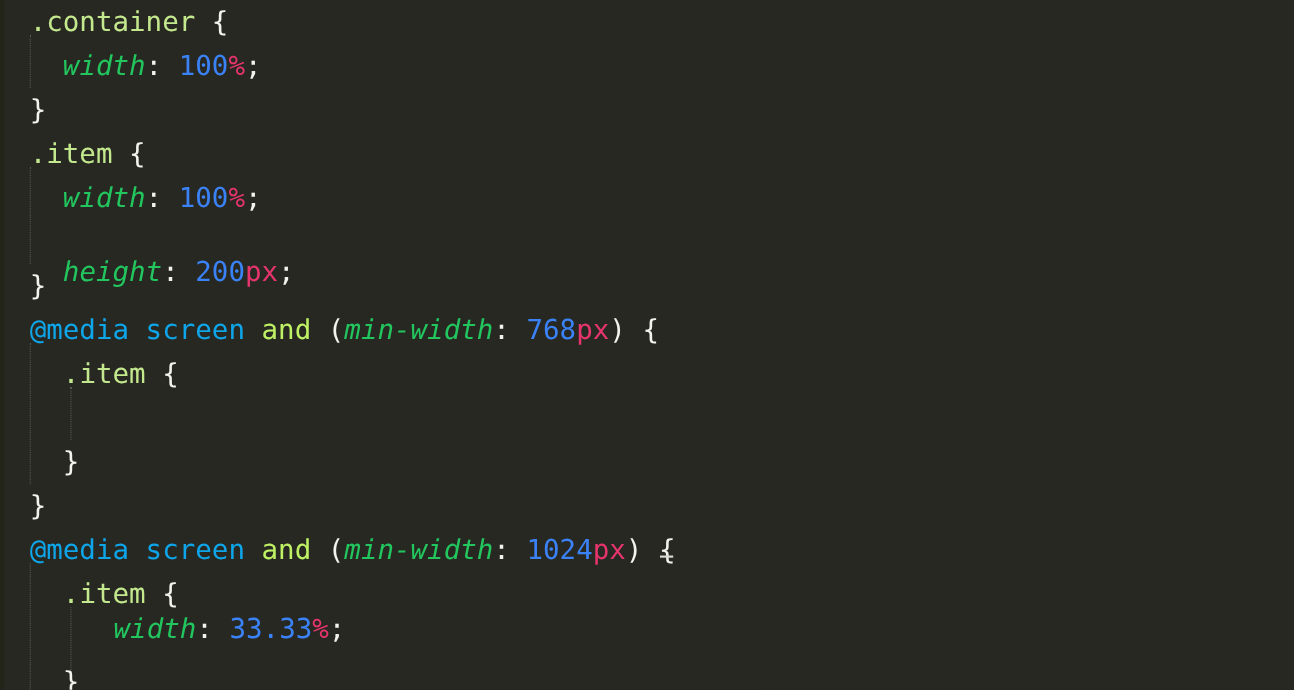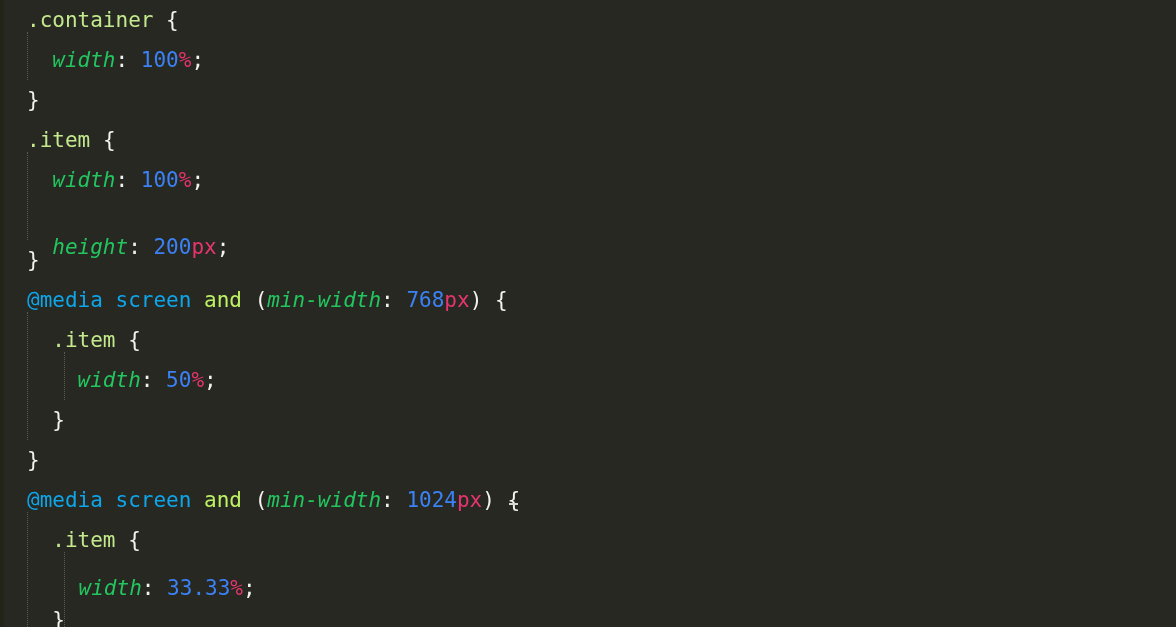--- a/index.html
+++ b/index.html
@@ -49,21 +49,21 @@
     pointer-events: none;
   }
 
   
   .code-line {
     position: absolute;
     left: 0;
     height: 40px;
     line-height: 40px;
     white-space: pre;
-    font-size: 21px;
+    font-size: 25px;
     letter-spacing: 0px;
     z-index: 2;
     font-family: "DejaVu Sans Mono", "Liberation Mono", monospace;
   }
 
   
   .t-sel      { color: #c3e88d; }                       
   .t-prop     { color: #22c55e; font-style: italic; }   
   .t-num      { color: #3b82f6; }                       
   .t-unit     { color: #e6356e; }                       
@@ -103,22 +103,21 @@
       <div class="indent-guide" style="left: 64px; top: 552px; height: 75px;"></div>
       <div class="code-line" style="top: 0px; padding-left: 27px;"><span class="t-sel">.container</span><span class="t-plain"> </span><span class="t-punc">{</span></div>
       <div class="code-line" style="top: 40px; padding-left: 27px;"><span class="t-plain">  </span><span class="t-prop">width</span><span class="t-punc">:</span><span class="t-plain"> </span><span class="t-num">100</span><span class="t-unit">%</span><span class="t-punc">;</span></div>
       <div class="code-line" style="top: 80px; padding-left: 27px;"><span class="t-punc">}</span></div>
       <div class="code-line" style="top: 120px; padding-left: 27px;"><span class="t-sel">.item</span><span class="t-plain"> </span><span class="t-punc">{</span></div>
       <div class="code-line" style="top: 160px; padding-left: 27px;"><span class="t-plain">  </span><span class="t-prop">width</span><span class="t-punc">:</span><span class="t-plain"> </span><span class="t-num">100</span><span class="t-unit">%</span><span class="t-punc">;</span></div>
       <div class="code-line" style="top: 200px; padding-left: 27px; margin-top: 27px;"><span class="t-plain">  </span><span class="t-prop">height</span><span class="t-punc">:</span><span class="t-plain"> </span><span class="t-num">200</span><span class="t-unit">px</span><span class="t-punc">;</span></div>
       <div class="code-line" style="top: 240px; padding-left: 27px;"><span class="t-punc">}</span></div>
       <div class="code-line" style="top: 280px; padding-left: 27px;"><span class="t-atrule">@media</span><span class="t-plain"> </span><span class="t-media">screen</span><span class="t-plain"> </span><span class="t-kw">and</span><span class="t-plain"> </span><span class="t-punc">(</span><span class="t-prop">min-width</span><span class="t-punc">:</span><span class="t-plain"> </span><span class="t-num">768</span><span class="t-unit">px</span><span class="t-punc">)</span><span class="t-plain"> </span><span class="t-punc">{</span></div>
       <div class="code-line" style="top: 320px; padding-left: 27px;"><span class="t-plain">  </span><span class="t-sel">.item</span><span class="t-plain"> </span><span class="t-punc">{</span></div>
-      <div class="code-line" style="top: 360px; padding-left: 27px;"><span class="t-plain">    </span><span class="t-prop">width</span><span class="t-punc">:</span><span class="t-plain"> </span><span class="t-num">50</span><span class="t-unit">%</span><span class="t-punc">;</span></div>
       <div class="code-line" style="top: 400px; padding-left: 27px;"><span class="t-plain">  </span><span class="t-punc">}</span></div>
       <div class="code-line" style="top: 440px; padding-left: 27px;"><span class="t-punc">}</span></div>
       <div class="code-line" style="top: 480px; padding-left: 27px;"><span class="t-atrule">@media</span><span class="t-plain"> </span><span class="t-media">screen</span><span class="t-plain"> </span><span class="t-kw">and</span><span class="t-plain"> </span><span class="t-punc">(</span><span class="t-prop">min-width</span><span class="t-punc">:</span><span class="t-plain"> </span><span class="t-num">1024</span><span class="t-unit">px</span><span class="t-punc">)</span><span class="t-plain"> </span><span class="t-punc bracket-match">{</span></div>
       <div class="code-line" style="top: 520px; padding-left: 27px;"><span class="t-plain">  </span><span class="t-sel">.item</span><span class="t-plain"> </span><span class="t-punc">{</span></div>
-      <div class="code-line" style="top: 568px; padding-left: 28px;"><span class="t-plain">    </span><span class="t-prop">width</span><span class="t-punc">:</span><span class="t-plain"> </span><span class="t-num">33.33</span><span class="t-unit">%</span><span class="t-punc">;</span></div>
+      <div class="code-line" style="top: 552px; padding-left: 43px;"><span class="t-plain">    </span><span class="t-prop">width</span><span class="t-punc">:</span><span class="t-plain"> </span><span class="t-num">33.33</span><span class="t-unit">%</span><span class="t-punc">;</span></div>
       <div class="code-line" style="top: 600px; padding-left: 27px;"><span class="t-plain">  </span><span class="t-punc">}</span></div>
     </div>
 
 </div>
 
 </body></html>

